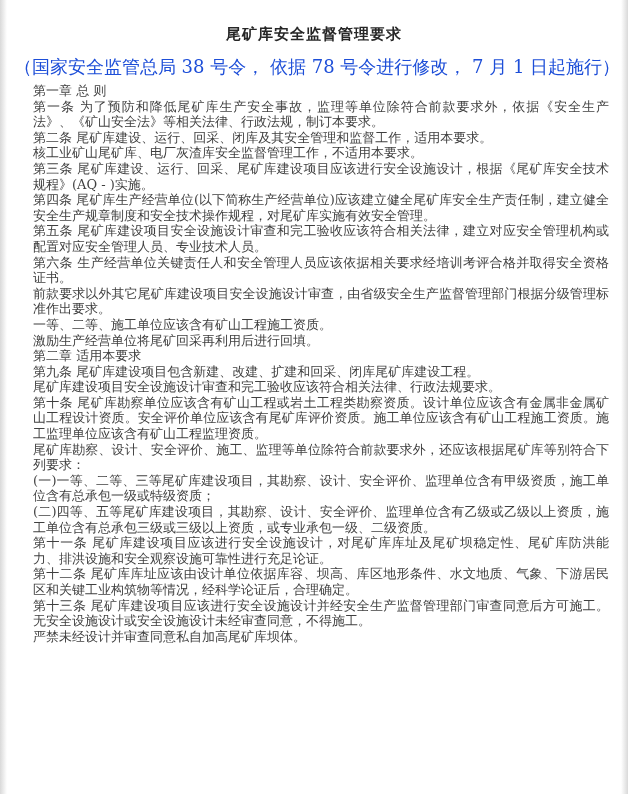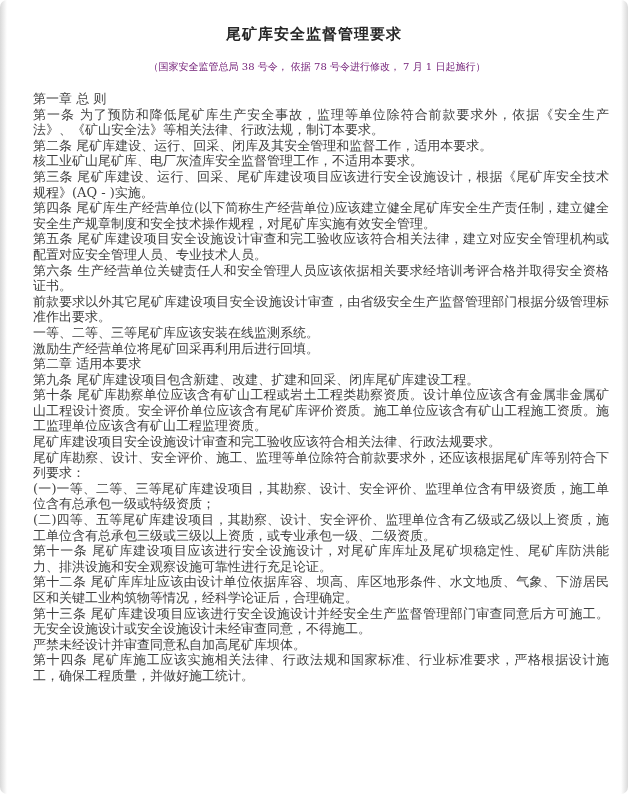--- a/index.html
+++ b/index.html
@@ -8,21 +8,20 @@
     background: #ffffff;
   }
   .page {
     position: relative;
     width: 628px;
     height: 794px;
     background: #ffffff;
     overflow: hidden;
     font-family: "DejaVu Serif", "Liberation Serif", serif;
     color: #3f3f3f;
-    border-radius: 7px;
   }
   .scan-edge {
     position: absolute;
     top: 0;
     bottom: 0;
     width: 7px;
     pointer-events: none;
   }
   .scan-edge.left {
     left: 0;
@@ -38,26 +37,26 @@
     text-align: center;
     font-size: 15px;
     font-weight: bold;
     line-height: 17px;
     color: #262626;
     letter-spacing: 1px;
   }
   .doc-subtitle {
     margin: 16px 0 0 6px;
     text-align: center;
-    font-size: 10px;
+    font-size: 18px;
     line-height: 16px;
-    color: #701a75;
+    color: #1d4ed8;
   }
   .doc-body {
-    margin-top: 16px;
+    margin-top: 8px;
     padding: 0 19px 0 33px;
   }
   .doc-body p {
     margin: 0;
     font-size: 13px;
     line-height: 15.6px;
     text-align: justify;
     text-justify: inter-ideograph;
     word-break: break-all;
     color: #3f3f3f;
@@ -76,28 +75,27 @@
   <div class="doc-body">
     <p>第一章 总 则</p>
     <p>第一条 为了预防和降低尾矿库生产安全事故，监理等单位除符合前款要求外，依据《安全生产法》、《矿山安全法》等相关法律、行政法规，制订本要求。</p>
     <p>第二条 尾矿库建设、运行、回采、闭库及其安全管理和监督工作，适用本要求。</p>
     <p>核工业矿山尾矿库、电厂灰渣库安全监督管理工作，不适用本要求。</p>
     <p>第三条 尾矿库建设、运行、回采、尾矿库建设项目应该进行安全设施设计，根据《尾矿库安全技术规程》(AQ - )实施。</p>
     <p>第四条 尾矿库生产经营单位(以下简称生产经营单位)应该建立健全尾矿库安全生产责任制，建立健全安全生产规章制度和安全技术操作规程，对尾矿库实施有效安全管理。</p>
     <p>第五条 尾矿库建设项目安全设施设计审查和完工验收应该符合相关法律，建立对应安全管理机构或配置对应安全管理人员、专业技术人员。</p>
     <p>第六条 生产经营单位关键责任人和安全管理人员应该依据相关要求经培训考评合格并取得安全资格证书。</p>
     <p>前款要求以外其它尾矿库建设项目安全设施设计审查，由省级安全生产监督管理部门根据分级管理标准作出要求。</p>
-    <p>一等、二等、三等尾矿库应该安装在线监测系统。</p>
+    <p>一等、二等、施工单位应该含有矿山工程施工资质。</p>
     <p>激励生产经营单位将尾矿回采再利用后进行回填。</p>
     <p>第二章 适用本要求</p>
     <p>第九条 尾矿库建设项目包含新建、改建、扩建和回采、闭库尾矿库建设工程。</p>
+    <p>尾矿库建设项目安全设施设计审查和完工验收应该符合相关法律、行政法规要求。</p>
     <p>第十条 尾矿库勘察单位应该含有矿山工程或岩土工程类勘察资质。设计单位应该含有金属非金属矿山工程设计资质。安全评价单位应该含有尾矿库评价资质。施工单位应该含有矿山工程施工资质。施工监理单位应该含有矿山工程监理资质。</p>
-    <p>尾矿库建设项目安全设施设计审查和完工验收应该符合相关法律、行政法规要求。</p>
     <p>尾矿库勘察、设计、安全评价、施工、监理等单位除符合前款要求外，还应该根据尾矿库等别符合下列要求：</p>
     <p>(一)一等、二等、三等尾矿库建设项目，其勘察、设计、安全评价、监理单位含有甲级资质，施工单位含有总承包一级或特级资质；</p>
     <p>(二)四等、五等尾矿库建设项目，其勘察、设计、安全评价、监理单位含有乙级或乙级以上资质，施工单位含有总承包三级或三级以上资质，或专业承包一级、二级资质。</p>
     <p>第十一条 尾矿库建设项目应该进行安全设施设计，对尾矿库库址及尾矿坝稳定性、尾矿库防洪能力、排洪设施和安全观察设施可靠性进行充足论证。</p>
     <p>第十二条 尾矿库库址应该由设计单位依据库容、坝高、库区地形条件、水文地质、气象、下游居民区和关键工业构筑物等情况，经科学论证后，合理确定。</p>
     <p>第十三条 尾矿库建设项目应该进行安全设施设计并经安全生产监督管理部门审查同意后方可施工。无安全设施设计或安全设施设计未经审查同意，不得施工。</p>
     <p>严禁未经设计并审查同意私自加高尾矿库坝体。</p>
-    <p>第十四条 尾矿库施工应该实施相关法律、行政法规和国家标准、行业标准要求，严格根据设计施工，确保工程质量，并做好施工统计。</p>
   </div>
 </div>
 
 </body></html>

